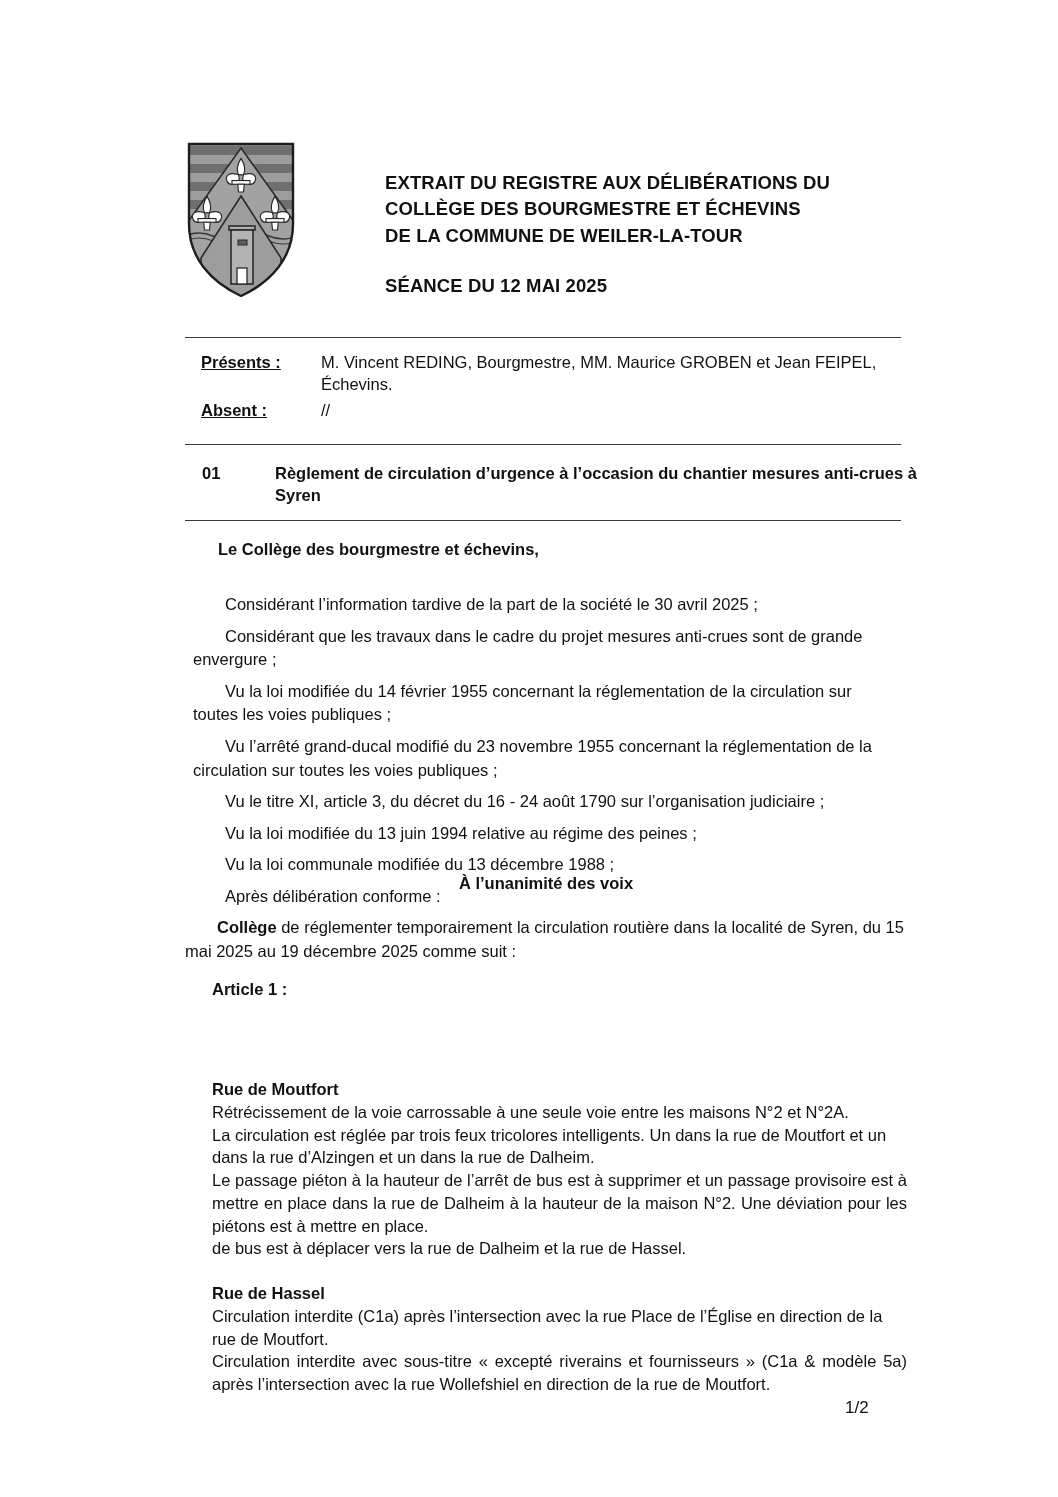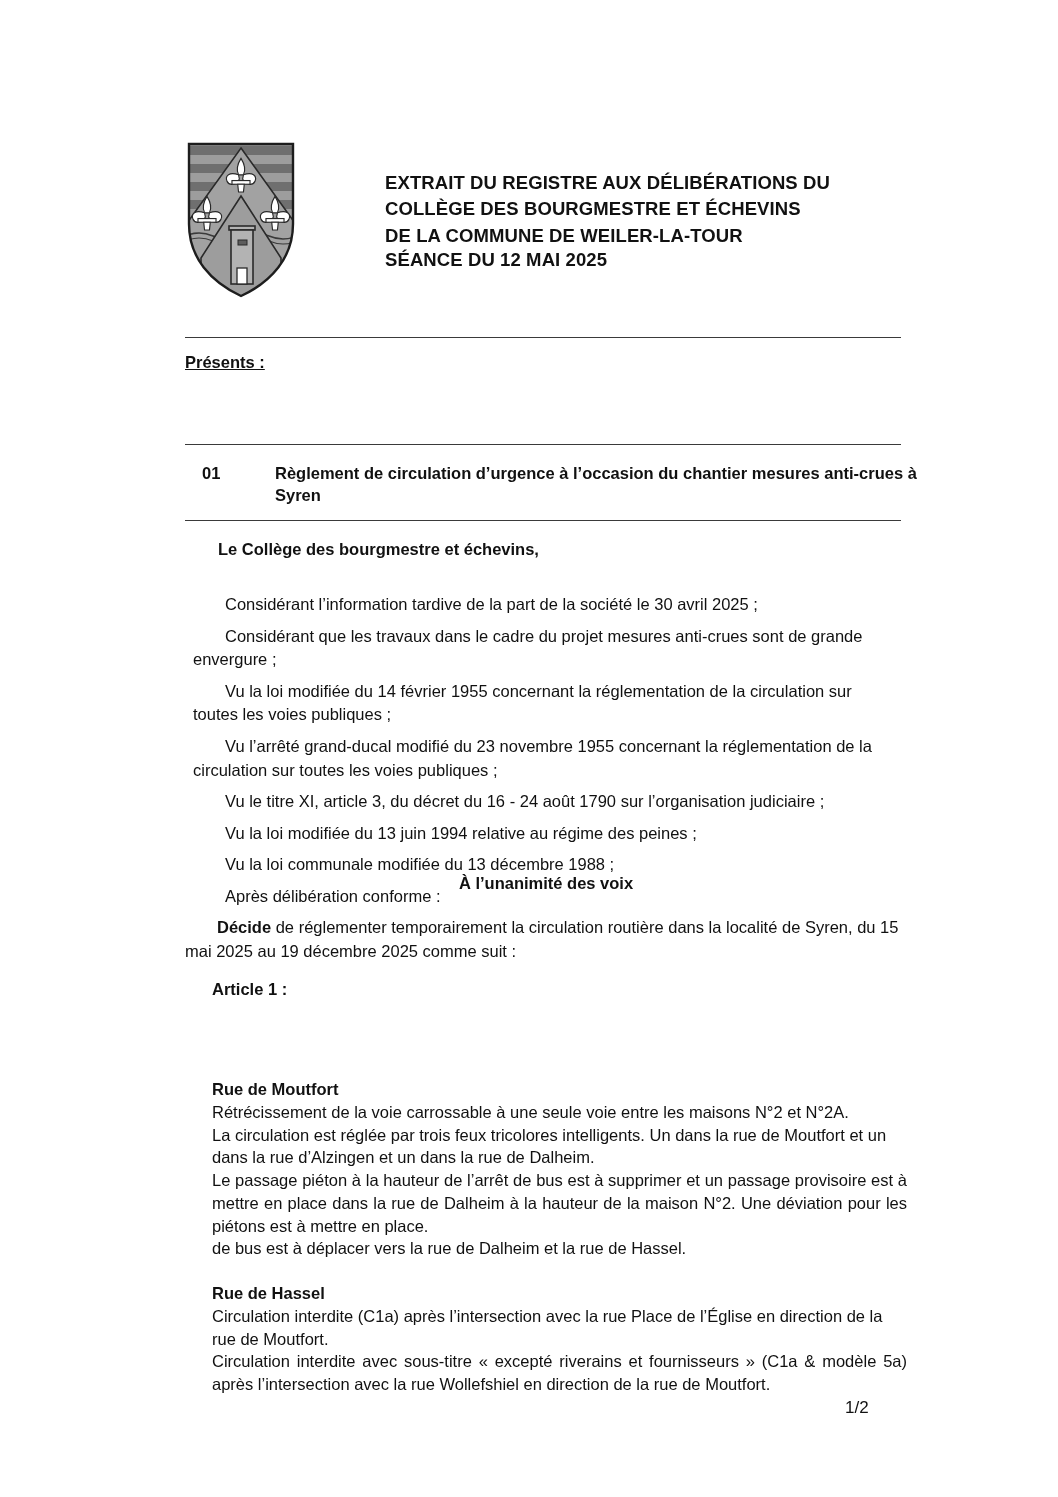--- a/index.html
+++ b/index.html
@@ -42,20 +42,21 @@
   .header-title {
     font-size: 18.5px;
     font-weight: bold;
     line-height: 1.43;
     letter-spacing: 0.1px;
     white-space: pre-line;
   }
   .header-session {
     font-size: 18.5px;
     font-weight: bold;
+    margin-top: 26px;
     letter-spacing: 0.1px;
   }
 
   
   .rule {
     position: absolute;
     left: 185px;
     width: 716px;
     height: 1px;
     background: #3a3a3a;
@@ -70,20 +71,21 @@
     left: 185px;
     top: 352px;
     width: 730px;
     font-size: 16.5px;
     line-height: 1.33;
   }
   .att-row {
     display: flex;
     flex-direction: row;
     align-items: flex-start;
+    margin-left: 16px;
   }
   .att-label {
     flex: 0 0 120px;
     font-weight: bold;
     text-decoration: underline;
   }
   .att-value {
     flex: 1 1 auto;
   }
   .att-row.second { margin-top: 4px; }
@@ -259,20 +261,25 @@
     </div>
   </div>
 
   <div class="rule r1"></div>
   <div class="rule r2"></div>
   <div class="rule r3"></div>
 
   <div class="attendance">
     <div class="att-row">
       <div class="att-label">Présents :</div>
+      <div class="att-value">M. Vincent REDING, Bourgmestre, MM. Maurice GROBEN et Jean FEIPEL, Échevins.</div>
+    </div>
+    <div class="att-row second">
+      <div class="att-label">Absent :</div>
+      <div class="att-value">//</div>
     </div>
   </div>
 
   <div class="art-heading">
     <div class="art-num">01</div>
     <div class="art-title">Règlement de circulation d’urgence à l’occasion du chantier mesures anti-crues à Syren</div>
   </div>
 
   <div class="college-line">Le Collège des bourgmestre et échevins,</div>
 
@@ -283,21 +290,21 @@
     <p>Vu l’arrêté grand-ducal modifié du 23 novembre 1955 concernant la réglementation de la circulation sur toutes les voies publiques ;</p>
     <p>Vu le titre XI, article 3, du décret du 16 - 24 août 1790 sur l’organisation judiciaire ;</p>
     <p>Vu la loi modifiée du 13 juin 1994 relative au régime des peines ;</p>
     <p>Vu la loi communale modifiée du 13 décembre 1988 ;</p>
     <p>Après délibération conforme :</p>
   </div>
 
   <div class="unanime">À l’unanimité des voix</div>
 
   <div class="decide">
-    <b>Décide</b><span> de réglementer temporairement la circulation routière dans la localité de Syren, du 15 mai 2025 au 19 décembre 2025 comme suit :</span>
+    <b>Collège</b><span> de réglementer temporairement la circulation routière dans la localité de Syren, du 15 mai 2025 au 19 décembre 2025 comme suit :</span>
   </div>
 
   <div class="article-block">
     <div class="article-label">Article 1 :</div>
 
     <div class="article-content">
       <div class="sub-title">Rue de Moutfort</div>
       <p>Rétrécissement de la voie carrossable à une seule voie entre les maisons N°2 et N°2A.</p>
       <p>La circulation est réglée par trois feux tricolores intelligents. Un dans la rue de Moutfort et un dans la rue d’Alzingen et un dans la rue de Dalheim.</p>
       <p class="justify">Le passage piéton à la hauteur de l’arrêt de bus est à supprimer et un passage provisoire est à mettre en place dans la rue de Dalheim à la hauteur de la maison N°2. Une déviation pour les piétons est à mettre en place.</p>

